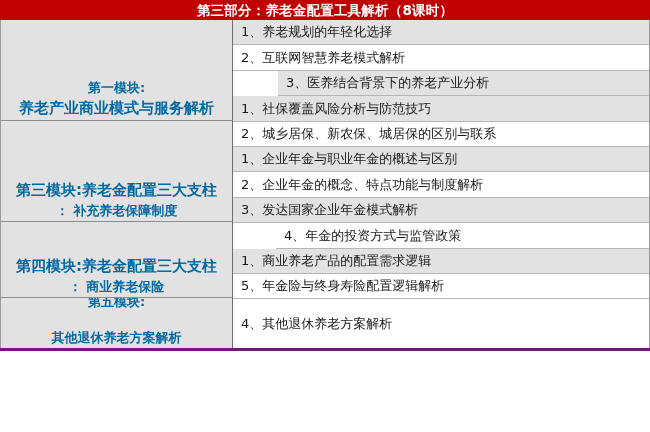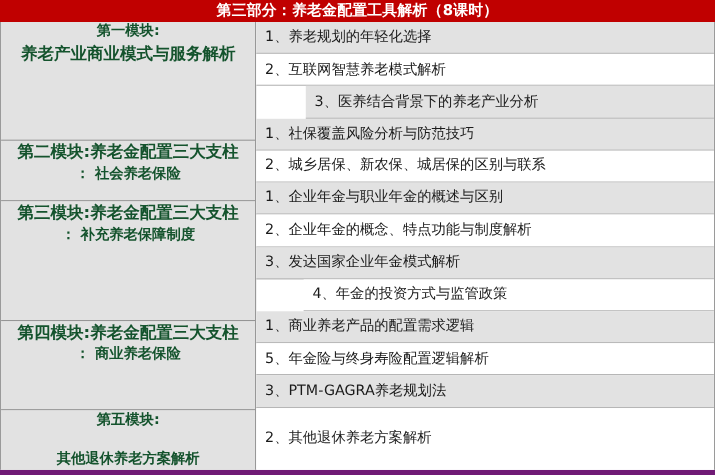--- a/index.html
+++ b/index.html
@@ -9,26 +9,26 @@
   }
   body {
     width: 650px;
     height: 432px;
     font-family: "DejaVu Sans", "Liberation Sans", sans-serif;
     overflow: hidden;
   }
 
   .course-table {
     width: 650px;
-    height: 432px;
+    height: 351px;
     box-sizing: border-box;
     display: flex;
     flex-direction: column;
     background: #ffffff;
-    border-bottom: 5px solid #701a75;
+    border-bottom: 3px solid #701a75;
   }
 
   
   .header-band {
     flex: 0 0 20px;
     background: #c00000;
     color: #ffffff;
     font-weight: bold;
     font-size: 13.5px;
     line-height: 20px;
@@ -63,28 +63,28 @@
     flex: 1 1 auto;
     display: flex;
     flex-direction: column;
     background: #ffffff;
     box-sizing: border-box;
   }
 
   
   .module-cell {
     background: #e2e2e2;
-    color: #14532d;
+    color: #0369a1;
     font-weight: bold;
     font-size: 13px;
     line-height: 1.45;
     text-align: center;
     display: flex;
     flex-direction: column;
-    justify-content: flex-start;
+    justify-content: flex-end;
     align-items: center;
     padding: 0 10px;
     box-sizing: border-box;
     border-bottom: 1px solid #8d8d8d;
     overflow: hidden;
   }
   .module-cell:last-child { border-bottom: none; }
   .module-cell .m-line { display: block; white-space: nowrap; }
   .module-cell .m-line.wide { font-size: 15px; }
 
@@ -114,24 +114,20 @@
 
   <div class="table-body">
 
     <div class="module-col">
 
       <div class="module-cell" style="flex:4 1 0;">
         <span class="m-line">第一模块:</span>
         <span class="m-line wide">养老产业商业模式与服务解析</span>
       </div>
 
-      <div class="module-cell" style="flex:2 1 0;">
-        <span class="m-line wide">第二模块:养老金配置三大支柱</span>
-        <span class="m-line">： 社会养老保险</span>
-      </div>
 
       <div class="module-cell" style="flex:4 1 0;">
         <span class="m-line wide">第三模块:养老金配置三大支柱</span>
         <span class="m-line">： 补充养老保障制度</span>
       </div>
 
       <div class="module-cell" style="flex:3 1 0;">
         <span class="m-line wide">第四模块:养老金配置三大支柱</span>
         <span class="m-line">： 商业养老保险</span>
       </div>
@@ -152,20 +148,19 @@
       <div class="topic-cell alt" style="flex:1 1 0;">1、社保覆盖风险分析与防范技巧</div>
       <div class="topic-cell plain" style="flex:1 1 0;">2、城乡居保、新农保、城居保的区别与联系</div>
 
       <div class="topic-cell alt" style="flex:1 1 0;">1、企业年金与职业年金的概述与区别</div>
       <div class="topic-cell plain" style="flex:1 1 0;">2、企业年金的概念、特点功能与制度解析</div>
       <div class="topic-cell alt" style="flex:1 1 0;">3、发达国家企业年金模式解析</div>
       <div class="topic-cell plain" style="flex:1 1 0;margin-left:43px;">4、年金的投资方式与监管政策</div>
 
       <div class="topic-cell alt" style="flex:1 1 0;">1、商业养老产品的配置需求逻辑</div>
       <div class="topic-cell plain" style="flex:1 1 0;">5、年金险与终身寿险配置逻辑解析</div>
-      <div class="topic-cell alt" style="flex:1 1 0;">3、PTM-GAGRA养老规划法</div>
 
-      <div class="topic-cell plain" style="flex:2 1 0;">2、其他退休养老方案解析</div>
+      <div class="topic-cell plain" style="flex:2 1 0;">4、其他退休养老方案解析</div>
 
     </div>
 
   </div>
 </div>
 
 </body></html>

